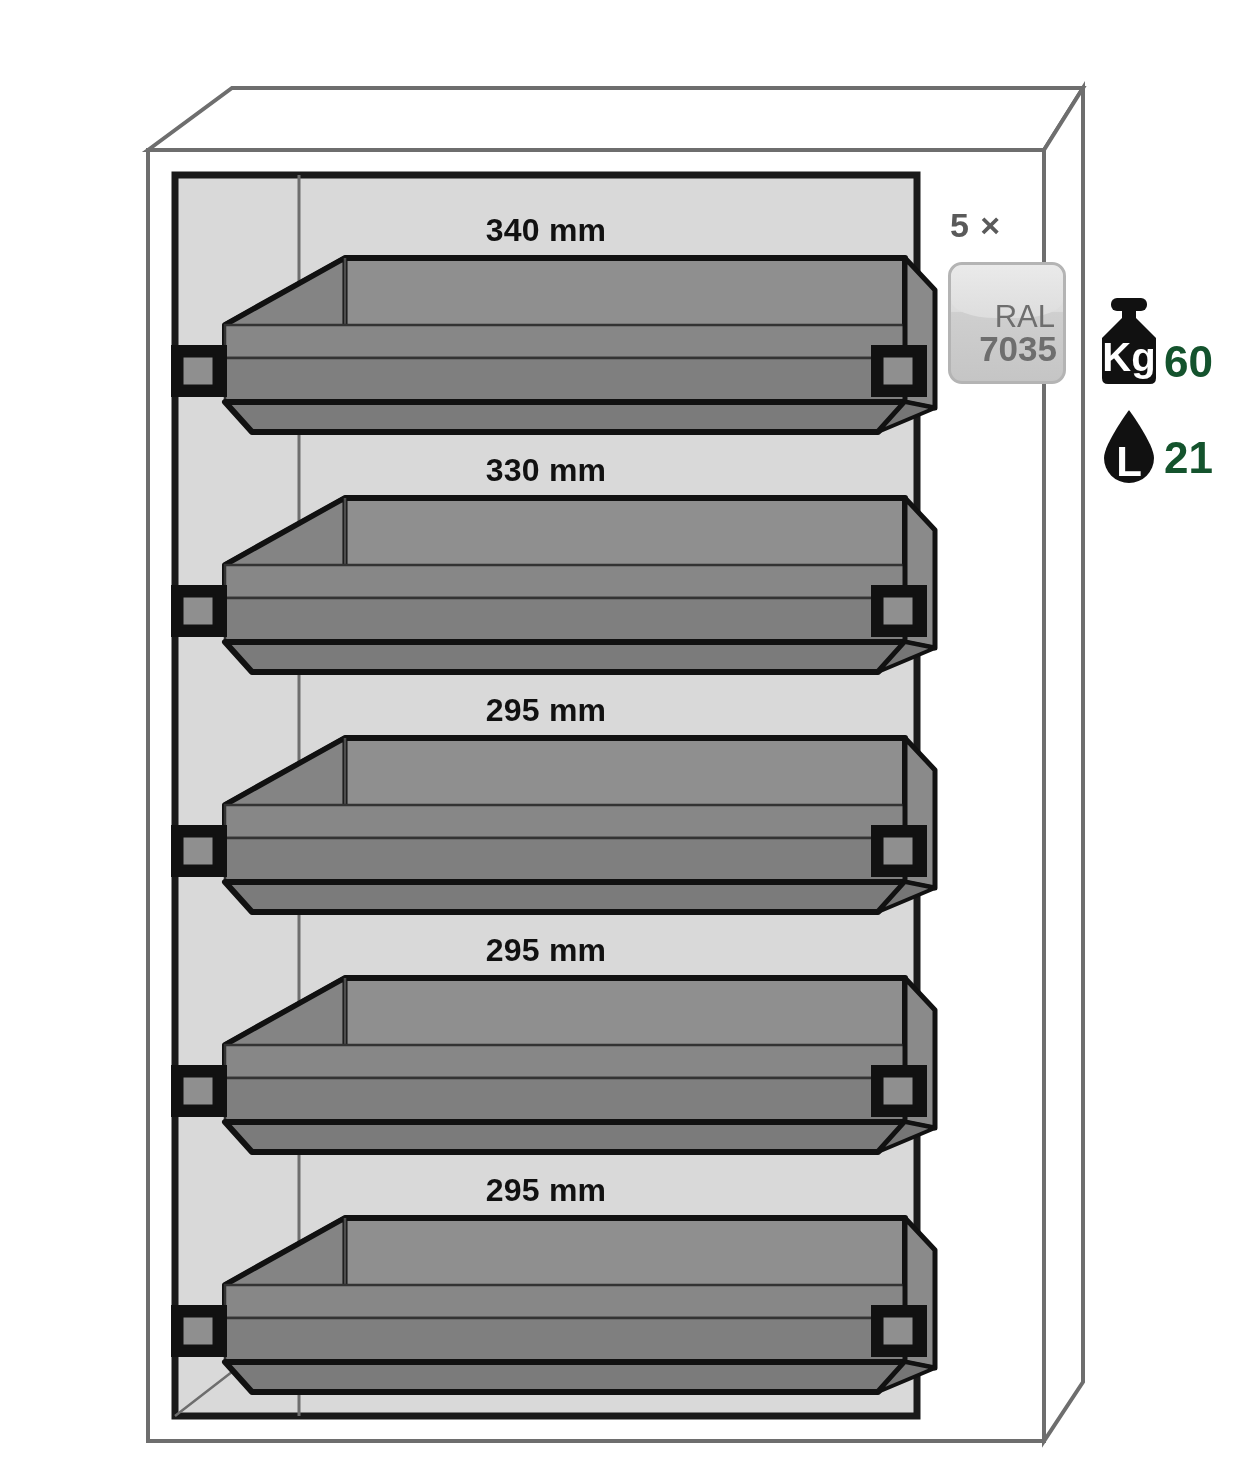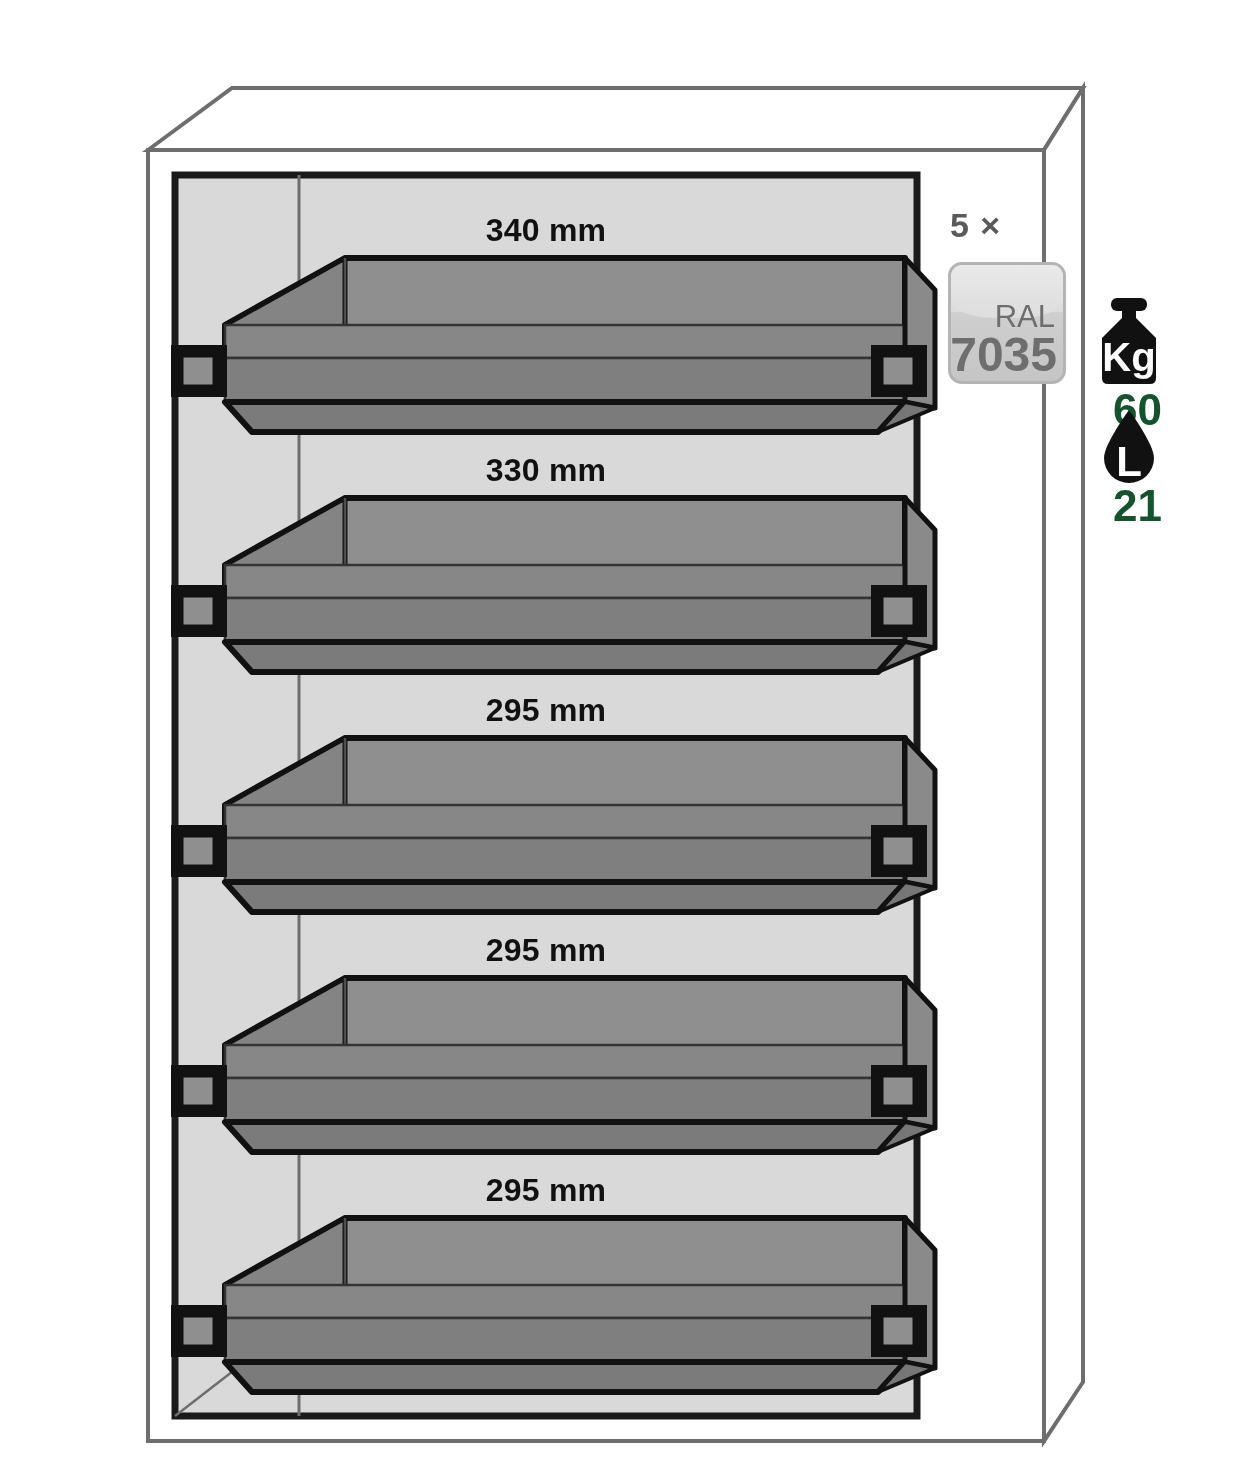--- a/index.html
+++ b/index.html
@@ -85,32 +85,31 @@
     letter-spacing: 0px;
     line-height: 1;
     text-align: right;
   }
   .ral-badge .ral-num {
     position: absolute;
     right: 6px;
     top: 66px;
     font-family: "Liberation Sans", sans-serif;
     font-weight: bold;
-    font-size: 48px;
+    font-size: 35px;
     color: #6e6e6e;
     letter-spacing: 0px;
     line-height: 1;
   }
 
   
   .spec {
     position: absolute;
     display: flex;
     align-items: center;
-    flex-direction: column;
   }
   .spec-kg { left: 1096px; top: 296px; }
   .spec-l  { left: 1096px; top: 408px; }
 
   .spec-icon {
     width: 66px;
     height: 92px;
     position: relative;
   }
   .spec-icon-l {

